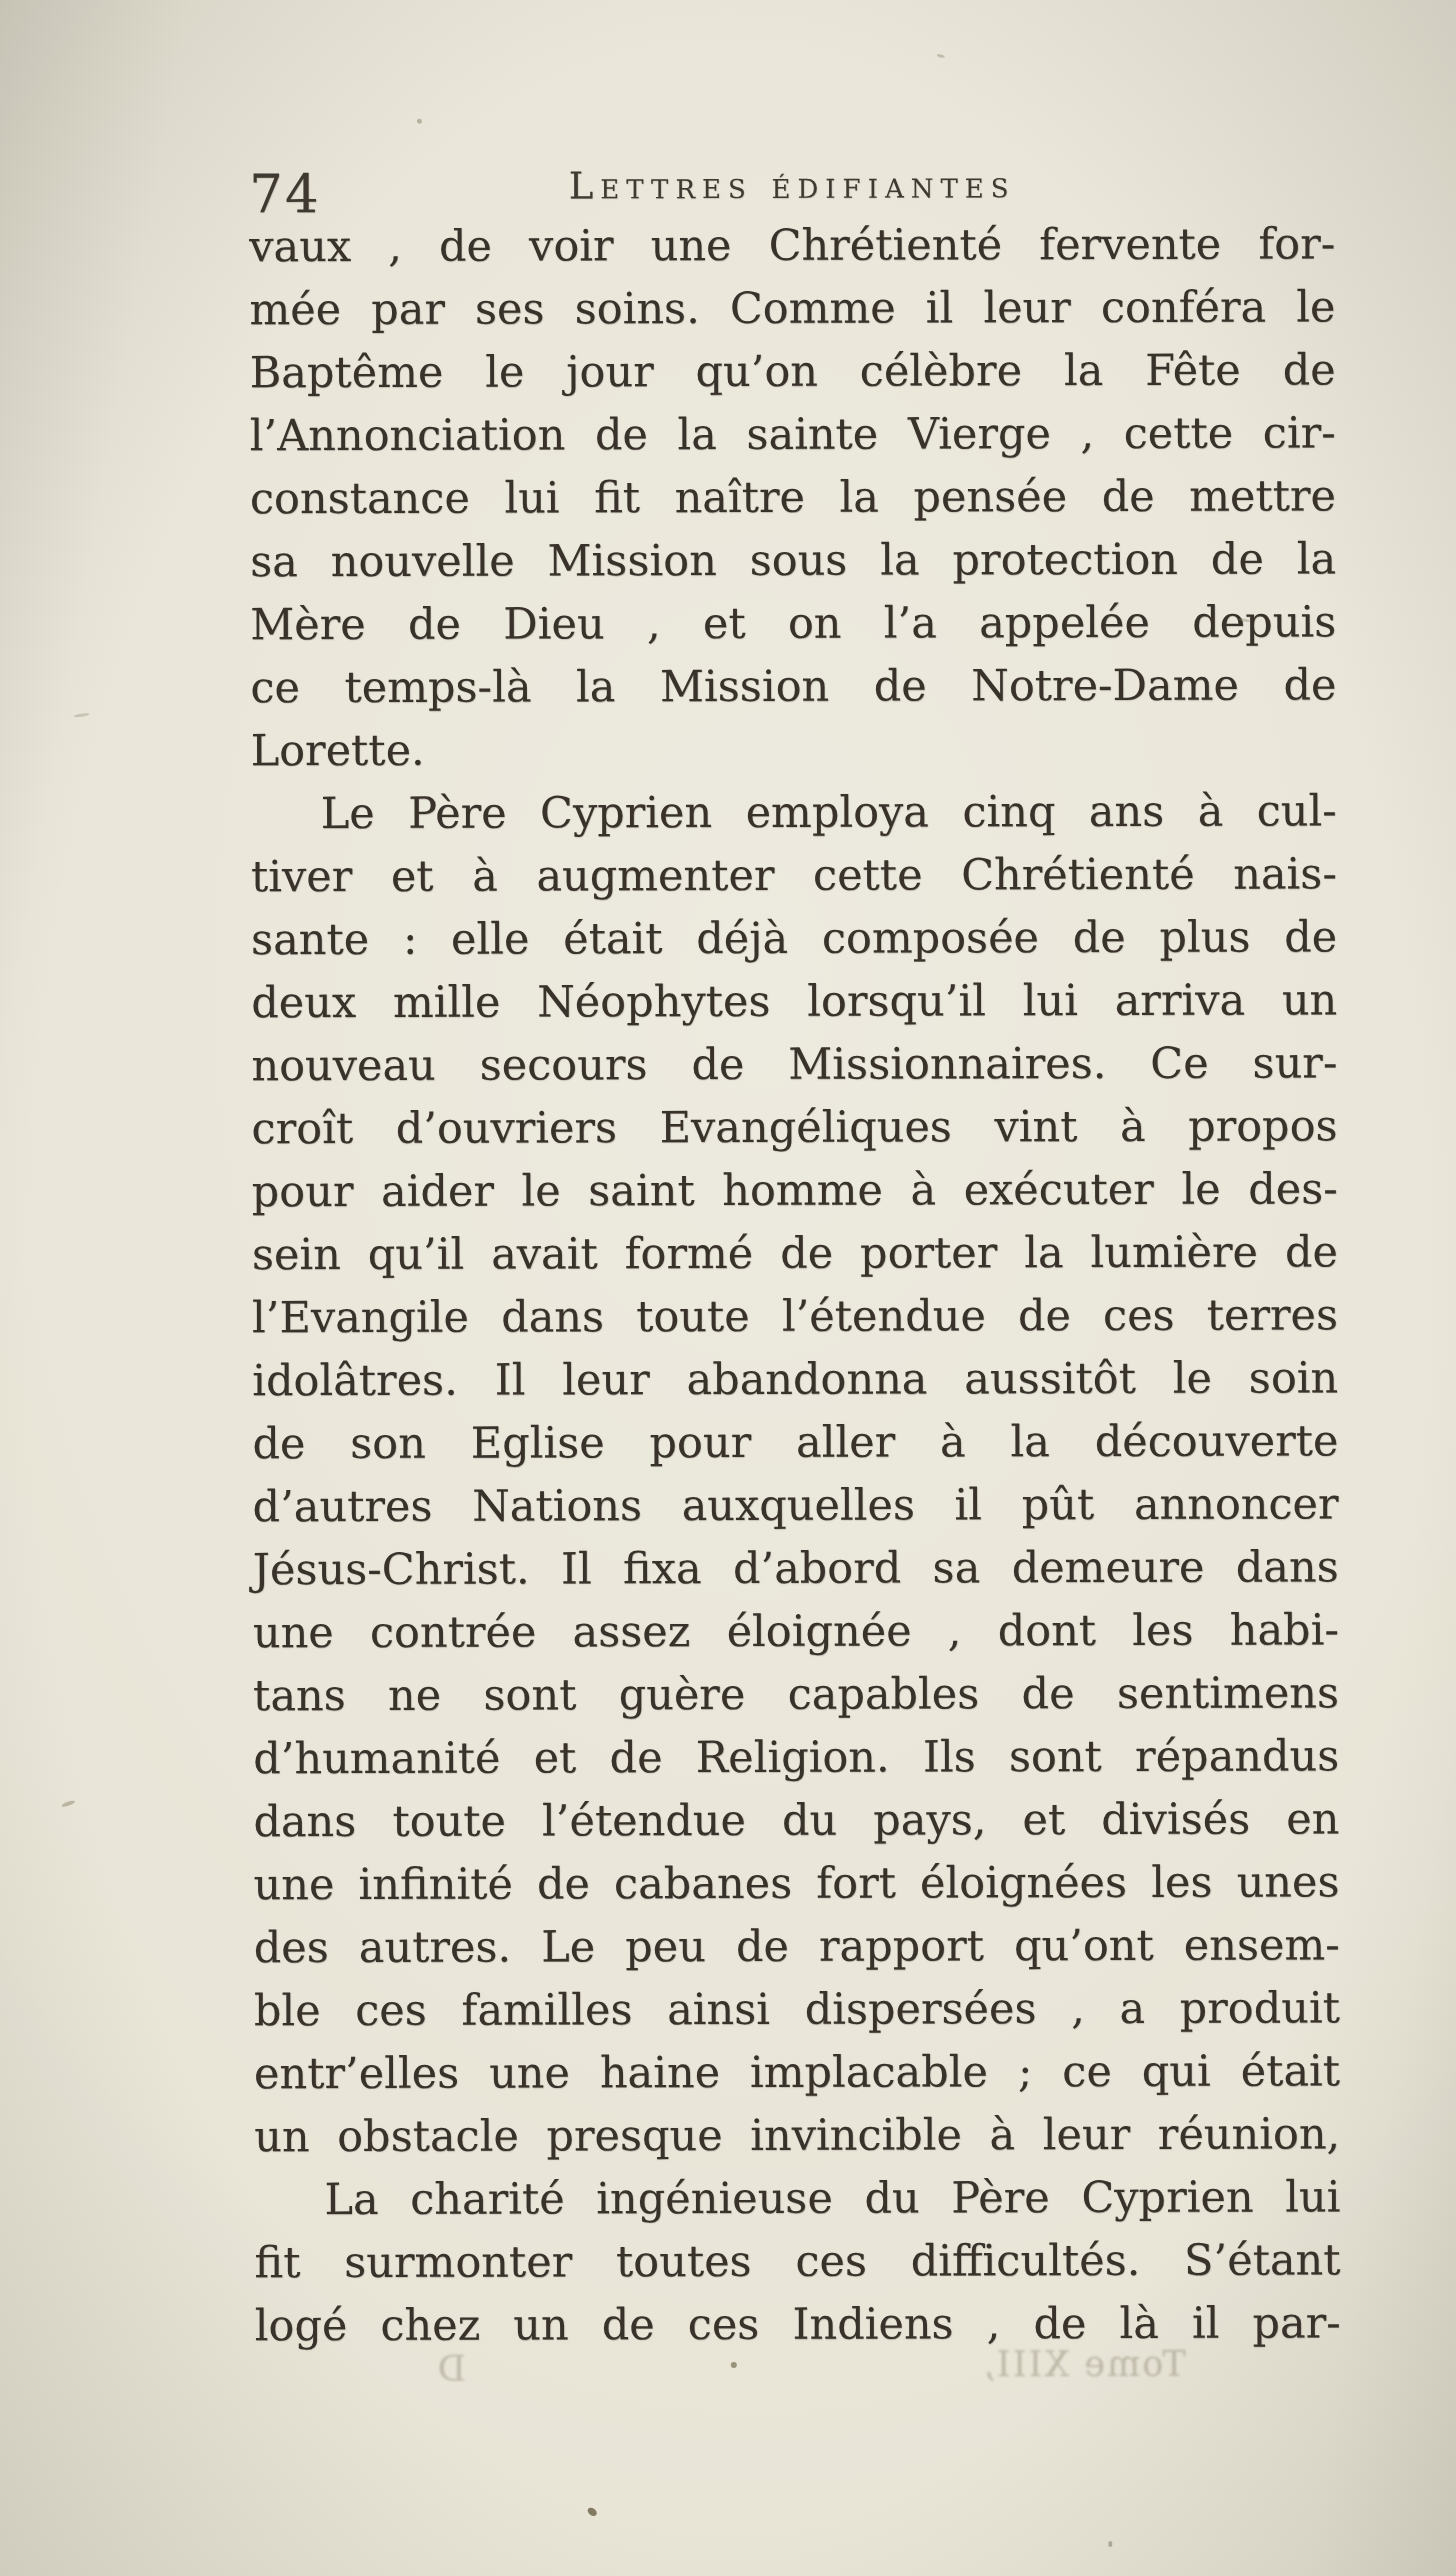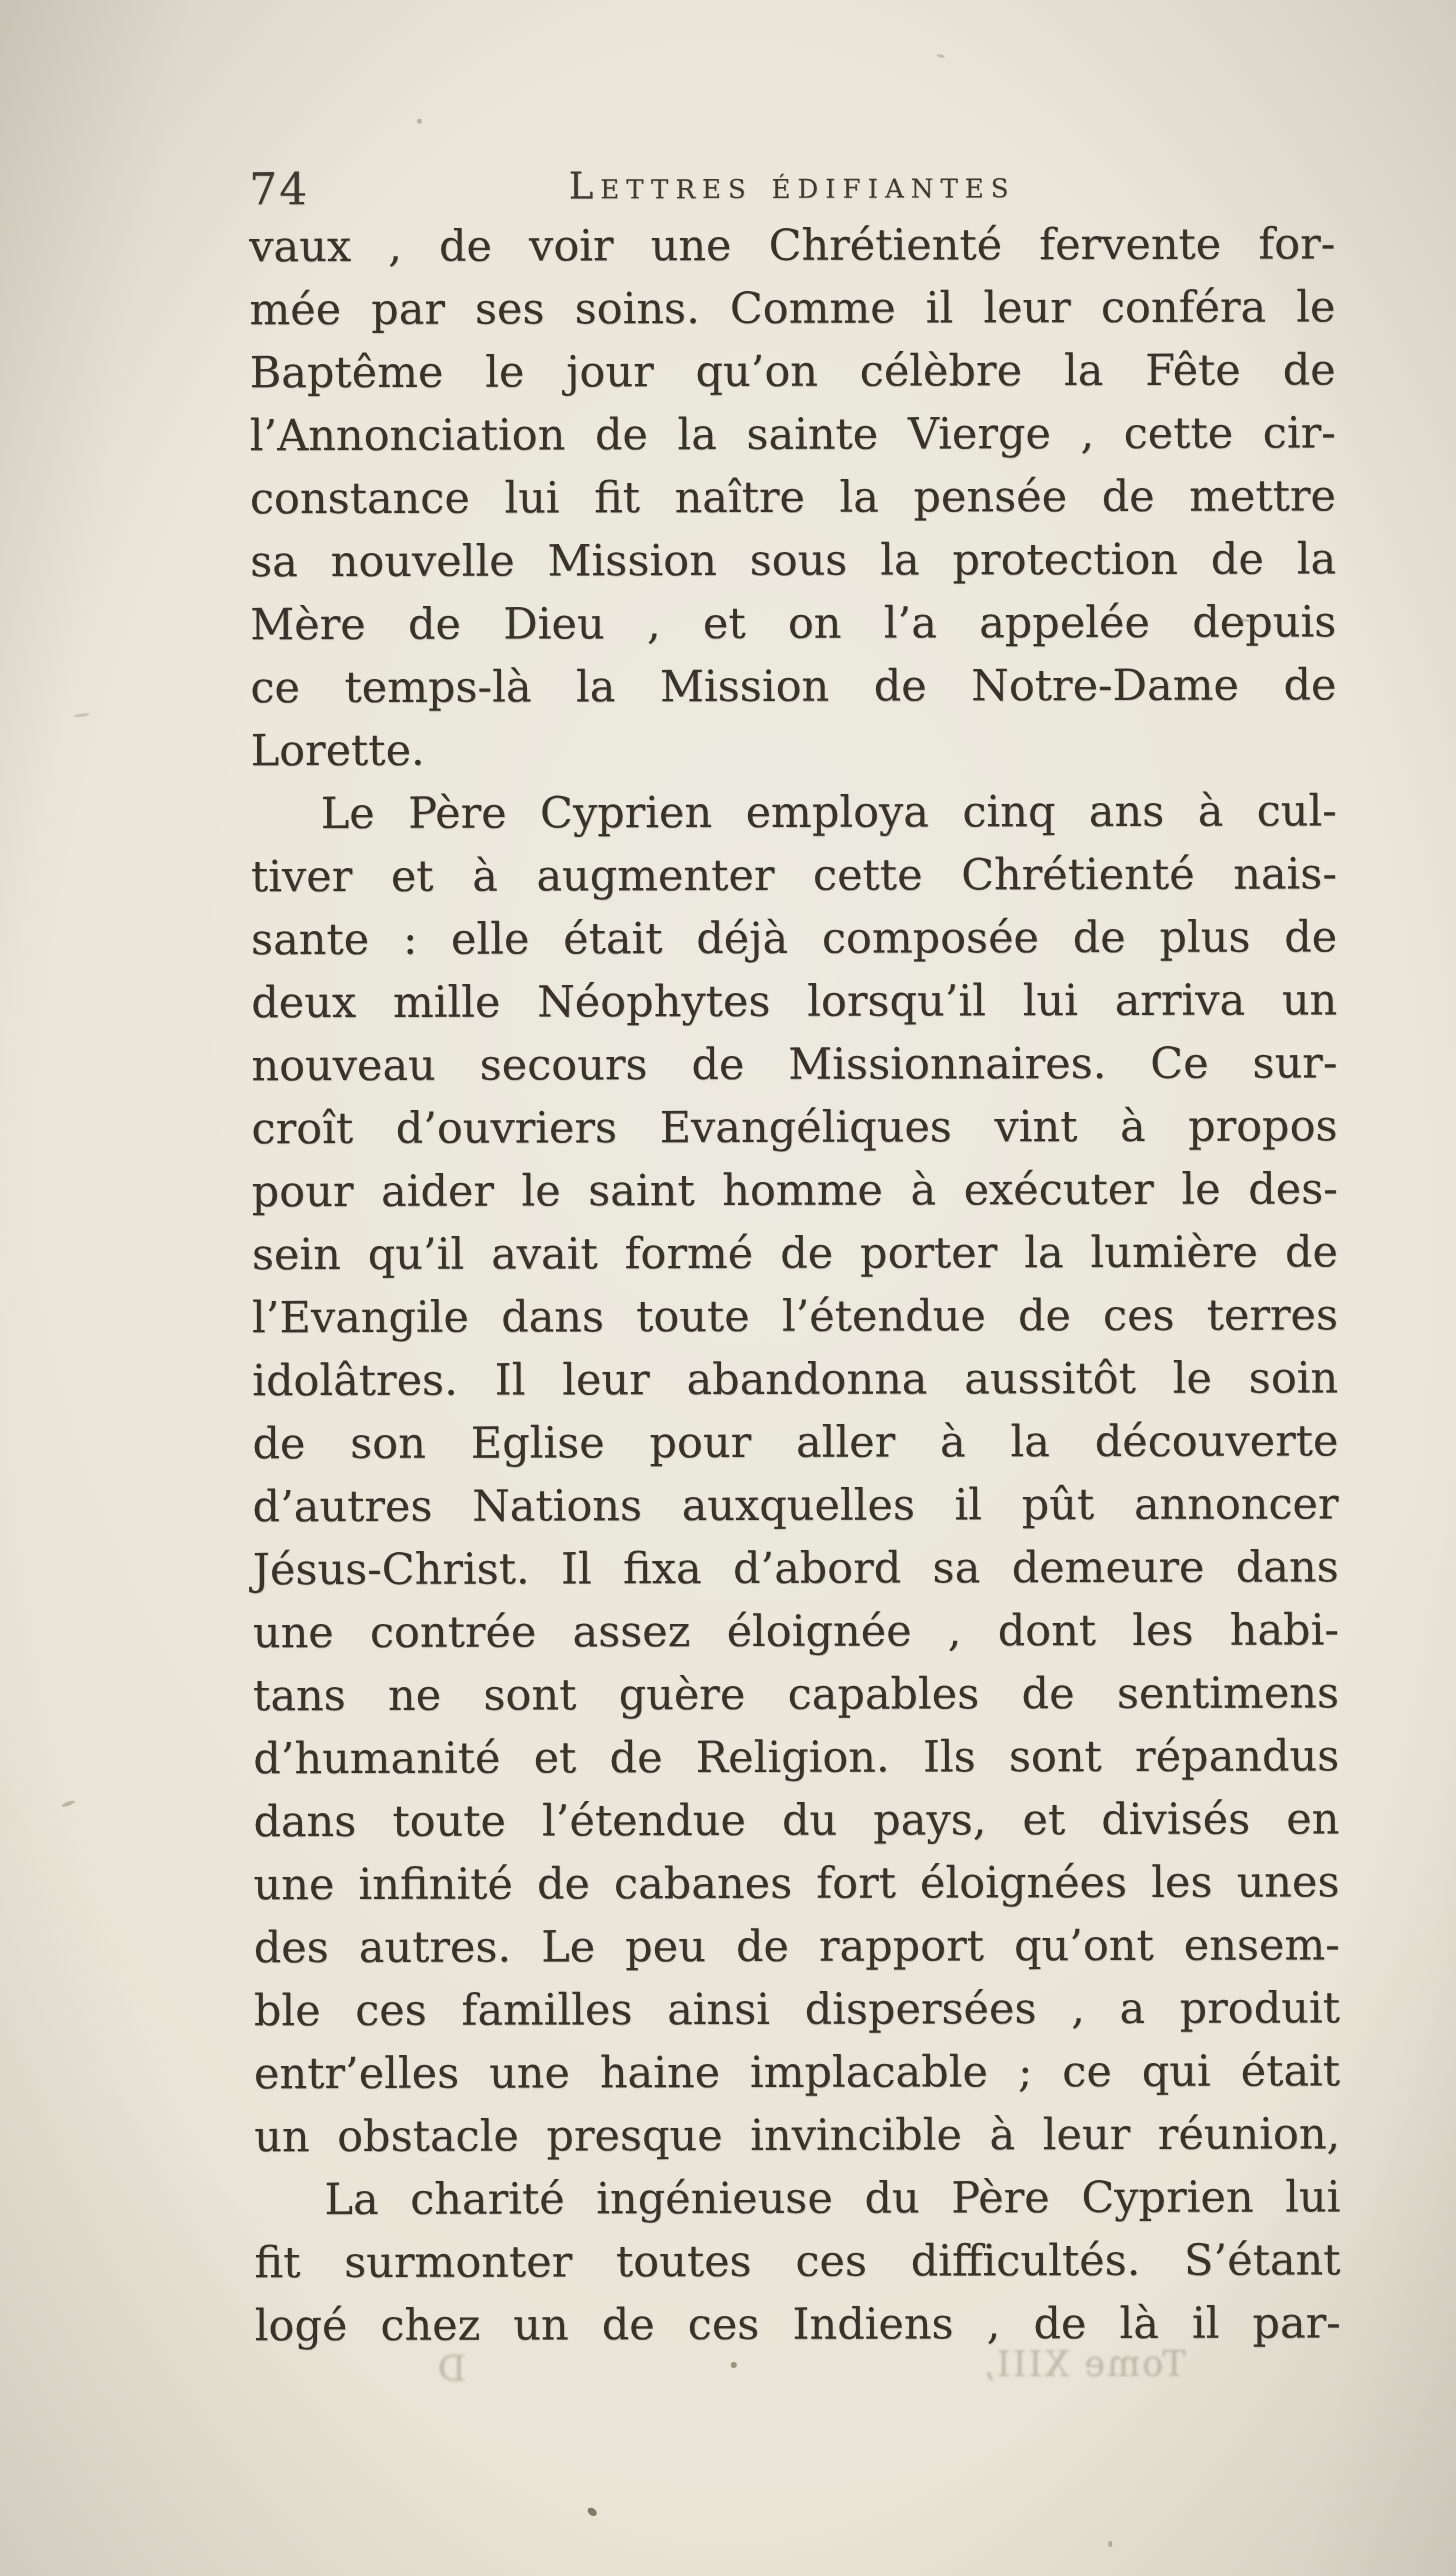--- a/index.html
+++ b/index.html
@@ -29,21 +29,21 @@
     left: 252px;
     top: 156px;
     width: 1086px;
     height: 56px;
     color: #3f3931;
   }
   .page-number {
     position: absolute;
     left: 0;
     top: 6px;
-    font-size: 44px;
+    font-size: 53px;
     letter-spacing: 2px;
     text-shadow: 0.5px 0.5px 1px rgba(62,56,47,0.35);
   }
   .running-title {
     position: absolute;
     left: 0;
     top: 8px;
     width: 100%;
     text-align: center;
     font-variant: small-caps;

